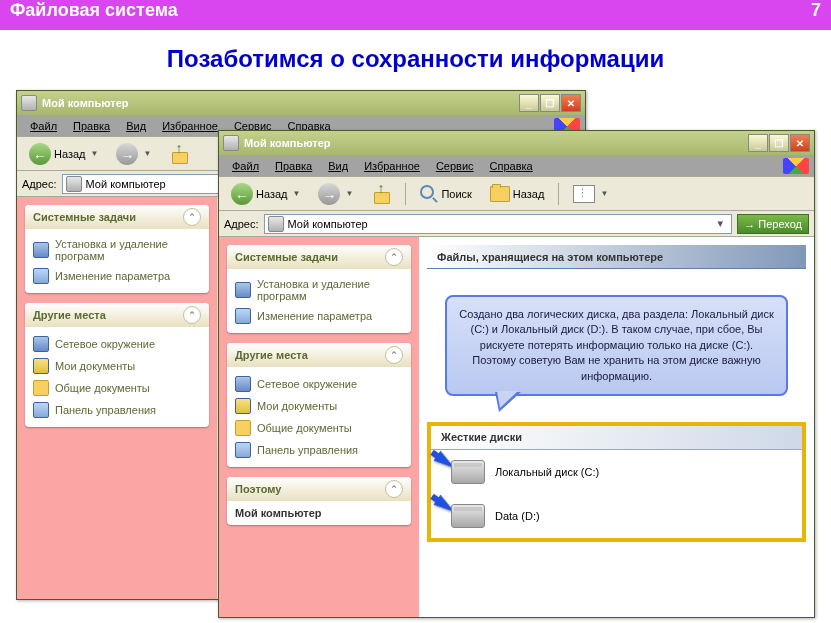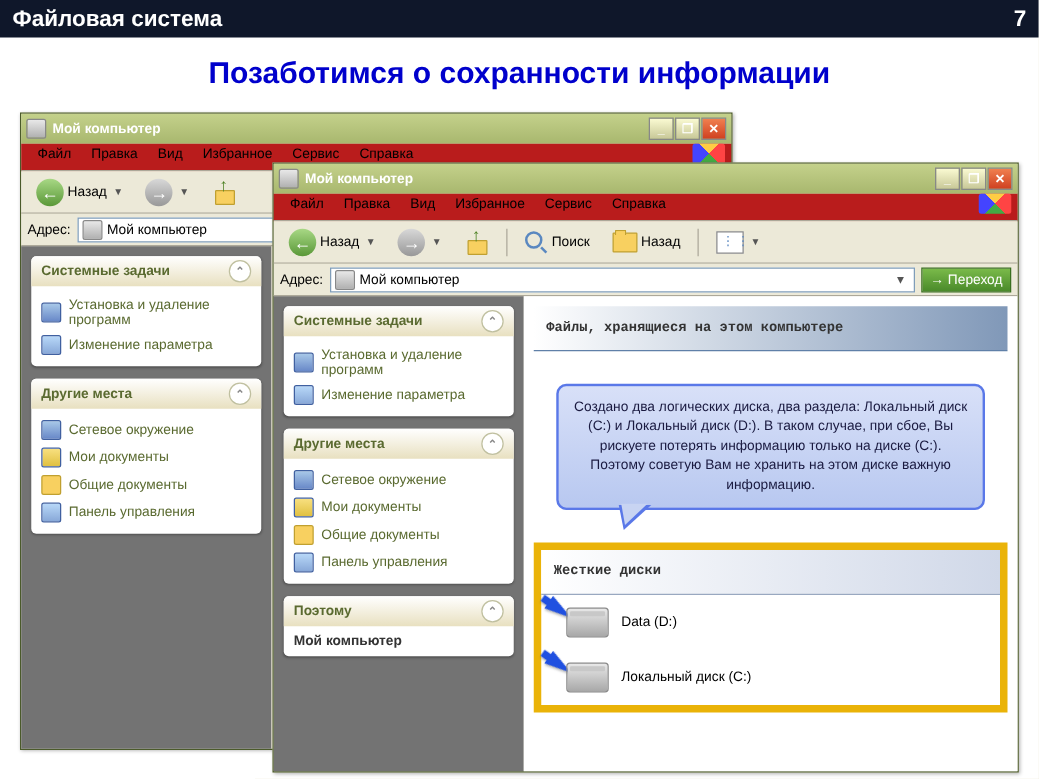--- a/index.html
+++ b/index.html
@@ -1,27 +1,27 @@
 <!DOCTYPE html>
 <html><head>
 <meta charset="utf-8">
 <style>
   * { box-sizing: border-box; margin: 0; padding: 0; }
   body { font-family: Tahoma, Arial, sans-serif; font-size: 11px; width: 831px; height: 623px; background: #fff; position: relative; overflow: hidden; }
-  .slide-header { background: #0f172a; color: #fff; height: 30px; display: flex; justify-content: space-between; align-items: center; padding: 0 10px; font-size: 18px; font-weight: bold; }
+  .slide-header { background: #d946ef; color: #fff; height: 30px; display: flex; justify-content: space-between; padding: 0 10px; font-size: 18px; font-weight: bold; }
   .slide-title { color: #0000cc; font-size: 24px; font-weight: bold; text-align: center; margin: 15px 0; }
   .window { position: absolute; border: 1px solid #4a5a2a; background: #ece9d8; box-shadow: 1px 1px 3px rgba(0,0,0,0.3); }
   .window.back { top: 90px; left: 16px; width: 570px; height: 510px; z-index: 1; }
   .window.front { top: 130px; left: 218px; width: 597px; height: 488px; z-index: 2; }
   .titlebar { height: 24px; background: linear-gradient(to bottom, #c4d18b, #a8b76e); display: flex; align-items: center; padding: 0 4px; color: #fff; font-weight: bold; }
   .titlebar-icon { width: 16px; height: 16px; background: linear-gradient(to bottom,#e8e8e8,#b0b0b0); border: 1px solid #888; margin-right: 5px; border-radius: 2px; }
   .win-controls { margin-left: auto; display: flex; gap: 1px; }
   .win-btn { width: 20px; height: 18px; border: 1px solid #888; background: linear-gradient(to bottom, #fafad2, #c8c898); display: flex; align-items: center; justify-content: center; font-size: 10px; font-weight: bold; cursor: pointer; }
   .win-btn.close { background: linear-gradient(to bottom, #f08050, #d04020); color: #fff; }
-  .menubar { height: 22px; background: #b91c1c; display: flex; align-items: flex-start; padding: 0 5px; border-bottom: 1px solid #aca899; }
+  .menubar { height: 22px; background: #a3a3a3; display: flex; align-items: center; padding: 0 5px; border-bottom: 1px solid #aca899; text-decoration: underline; }
   .menu-item { padding: 2px 8px; cursor: pointer; }
   .win-logo { margin-left: auto; width: 26px; height: 16px; background: conic-gradient(from 45deg, #f44 0 25%, #4a4 0 50%, #44f 0 75%, #fc4 0 100%); border-radius: 2px; }
   .toolbar { height: 34px; background: #ece9d8; display: flex; align-items: center; padding: 0 5px; gap: 4px; border-bottom: 1px solid #aca899; }
   .tb-btn { height: 26px; display: flex; align-items: center; gap: 3px; padding: 0 6px; border: 1px solid transparent; border-radius: 3px; cursor: pointer; }
   .tb-sep { width: 1px; height: 22px; background: #aca899; margin: 0 3px; }
   .icon-circle { width: 22px; height: 22px; border-radius: 50%; display: flex; align-items: center; justify-content: center; font-size: 14px; font-weight: bold; }
   .icon-back { background: linear-gradient(to bottom, #a8d885, #5a9838); color: #fff; }
   .icon-fwd { background: linear-gradient(to bottom, #d8d8d8, #989898); color: #fff; }
   .icon-up { width: 20px; height: 20px; position: relative; }
   .icon-up:before { content: ''; position: absolute; bottom: 0; left: 3px; width: 14px; height: 10px; background: #f8d060; border: 1px solid #c0a030; border-radius: 1px; }
@@ -32,36 +32,36 @@
   .icon-folders { width: 20px; height: 16px; background: #f8d060; border: 1px solid #c0a030; border-radius: 1px; position: relative; }
   .icon-folders:before { content: ''; position: absolute; top: -3px; left: 1px; width: 7px; height: 3px; background: #f8d060; border: 1px solid #c0a030; border-bottom: none; border-radius: 1px 1px 0 0; }
   .icon-views { width: 22px; height: 18px; border: 1px solid #888; background: #fff; position: relative; }
   .icon-views:before { content: '⋮⋮'; position: absolute; top: 1px; left: 3px; color: #5a88c0; font-size: 10px; letter-spacing: 2px; }
   .addrbar { height: 26px; background: #ece9d8; display: flex; align-items: center; padding: 0 5px; gap: 5px; border-bottom: 1px solid #aca899; }
   .addr-input { flex: 1; height: 20px; background: #fff; border: 1px solid #7f9db9; display: flex; align-items: center; padding: 0 3px; gap: 4px; }
   .addr-input .titlebar-icon { margin: 0; }
   .addr-drop { width: 16px; text-align: center; color: #555; cursor: pointer; }
   .go-btn { height: 20px; padding: 0 6px; background: linear-gradient(to bottom, #7aba4a, #4a8a2a); color: #fff; border: 1px solid #3a7020; display: flex; align-items: center; gap: 3px; cursor: pointer; font-size: 11px; }
   .content { display: flex; height: calc(100% - 106px); }
-  .sidebar { width: 200px; background: #737373; padding: 8px; overflow: hidden; }
+  .sidebar { width: 200px; background: #fca5a5; padding: 8px; overflow: hidden; }
   .panel { background: #fff; border-radius: 4px; margin-bottom: 10px; box-shadow: 0 1px 2px rgba(0,0,0,0.3); }
   .panel-head { background: linear-gradient(to bottom, #fff, #e8e0c0); height: 24px; display: flex; align-items: center; padding: 0 8px; font-weight: bold; color: #5a6a30; border-radius: 4px 4px 0 0; }
   .panel-head .chevron { margin-left: auto; width: 18px; height: 18px; border-radius: 50%; border: 1px solid #c0c0a0; background: #fff; display: flex; align-items: center; justify-content: center; font-size: 9px; color: #888; cursor: pointer; }
   .panel-body { padding: 6px 8px; }
   .task-item { display: flex; align-items: center; gap: 6px; padding: 3px 0; color: #5a6a30; cursor: pointer; }
   .ti-icon { width: 16px; height: 16px; flex-shrink: 0; background: linear-gradient(to bottom, #a8c8e8, #6888c8); border: 1px solid #4060a0; border-radius: 2px; }
   .ti-icon.doc { background: linear-gradient(to bottom, #f8e080, #e0c040); }
   .ti-icon.fold { background: #f8d060; border-color: #c0a030; }
   .ti-icon.cp { background: linear-gradient(to bottom, #b8d8f8, #88a8d8); }
   .main-area { flex: 1; background: #fff; overflow: hidden; position: relative; }
-  .section-head { background: linear-gradient(to right, #fff, #8098b8); height: 36px; display: flex; align-items: center; padding: 0 10px; font-weight: bold; color: #333; margin: 8px; border-bottom: 1px solid #6080a8; font-family: Liberation Mono, monospace; }
+  .section-head { background: linear-gradient(to right, #fff, #8098b8); height: 24px; display: flex; align-items: center; padding: 0 10px; font-weight: bold; color: #333; margin: 8px; border-bottom: 1px solid #6080a8; }
   .callout { margin: 26px; border: 2px solid #5a78e8; border-radius: 8px; background: linear-gradient(to bottom, #d8e0f8, #b8c8f0); padding: 10px; color: #1a1a40; font-size: 11px; line-height: 1.4; text-align: center; position: relative; }
   .callout:after { content: ''; position: absolute; bottom: -18px; left: 48px; width: 0; height: 0; border-left: 4px solid transparent; border-right: 22px solid transparent; border-top: 20px solid #5a78e8; }
   .callout:before { content: ''; position: absolute; bottom: -14px; left: 50px; width: 0; height: 0; border-left: 3px solid transparent; border-right: 18px solid transparent; border-top: 17px solid #c8d4f2; z-index: 1; }
-  .disk-section { margin: 8px; border: 6px solid #eab308; padding: 0; }
+  .disk-section { margin: 8px; border: 4px solid #eab308; padding: 0; }
   .disk-section .section-head { margin: 0; border-bottom: 1px solid #99a8c0; }
   .disk-item { display: flex; align-items: center; gap: 10px; padding: 10px 20px; position: relative; }
   .disk-icon { width: 34px; height: 24px; background: linear-gradient(to bottom, #e8e8e8, #a8a8a8); border: 1px solid #888; border-radius: 3px; position: relative; }
   .disk-icon:before { content: ''; position: absolute; top: 2px; left: 2px; width: 28px; height: 4px; background: #c8c8c8; border-radius: 1px; }
   .arrow-blue { position: absolute; width: 0; height: 0; border-top: 6px solid transparent; border-bottom: 6px solid transparent; border-left: 22px solid #2050e0; transform: rotate(35deg); left: 4px; top: 6px; filter: drop-shadow(1px 1px 1px rgba(0,0,0,0.3)); }
   .arrow-blue:after { content: ''; position: absolute; left: -28px; top: -3px; width: 10px; height: 6px; background: #2050e0; }
   .drop-arrow { font-size: 8px; color: #555; margin-left: 2px; }
 </style>
 </head>
 <body>
@@ -270,23 +270,23 @@
       </div>
     </div>
     <div class="main-area">
       <div class="section-head">Файлы, хранящиеся на этом компьютере</div>
       <div class="callout">Создано два логических диска, два раздела: Локальный диск (C:) и Локальный диск (D:). В таком случае, при сбое, Вы рискуете потерять информацию только на диске (C:). Поэтому советую Вам не хранить на этом диске важную информацию.</div>
       <div class="disk-section">
         <div class="section-head" style="background:linear-gradient(to right,#fff,#d0d8e8);">Жесткие диски</div>
         <div class="disk-item">
           <div class="arrow-blue"></div>
           <div class="disk-icon"></div>
-          <span>Data (D:)</span>
+          <span>Локальный диск (C:)</span>
         </div>
         <div class="disk-item">
           <div class="arrow-blue"></div>
           <div class="disk-icon"></div>
-          <span>Локальный диск (C:)</span>
+          <span>Data (D:)</span>
         </div>
       </div>
     </div>
   </div>
 </div>
 
 </body></html>

